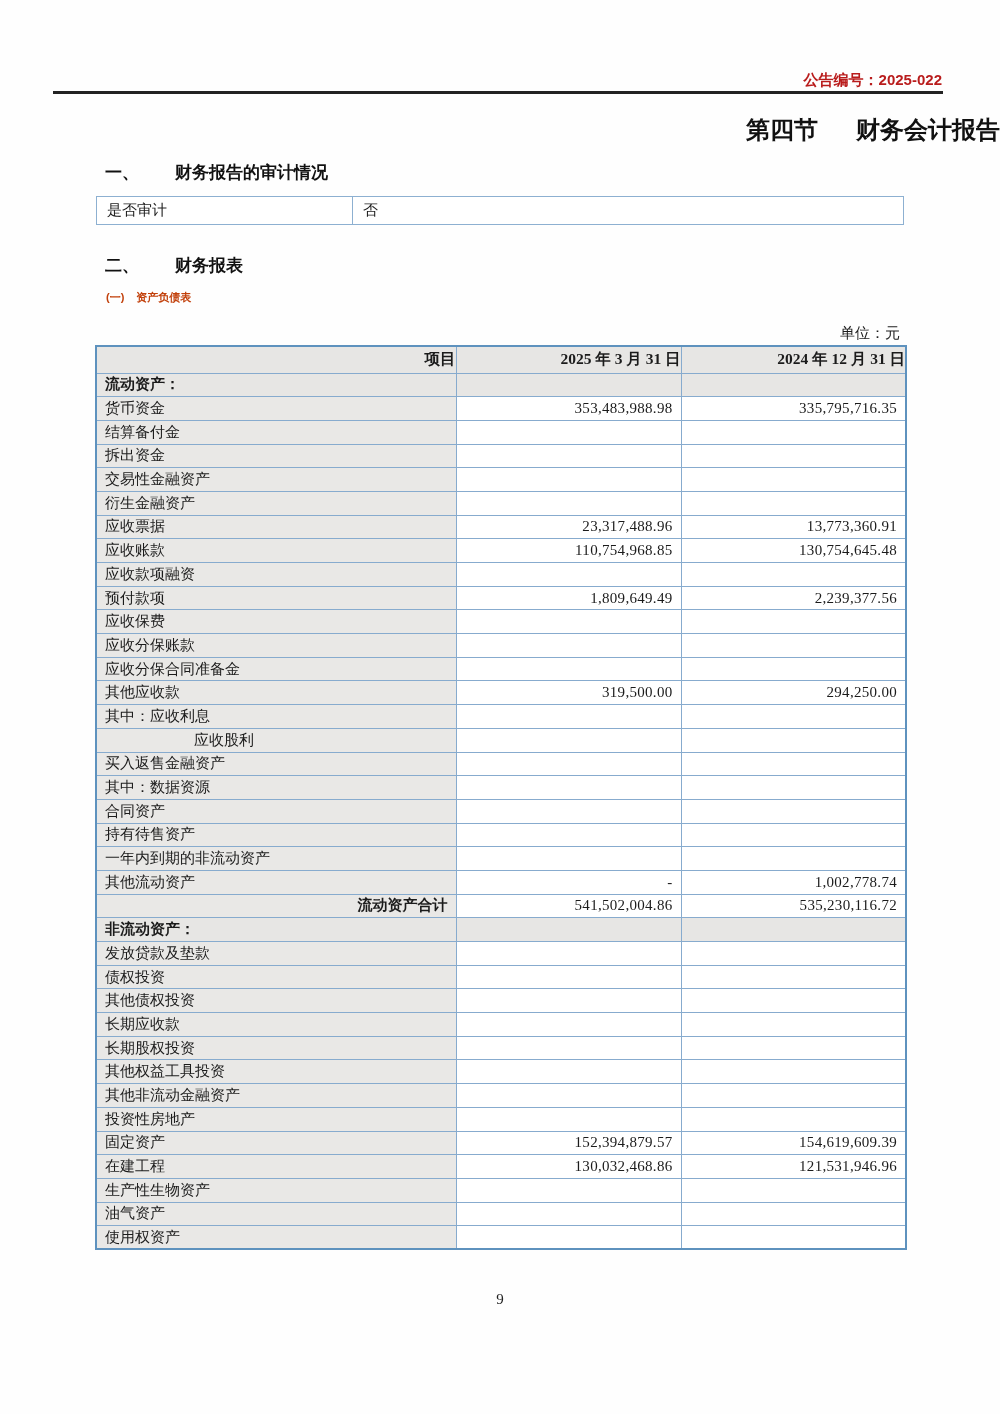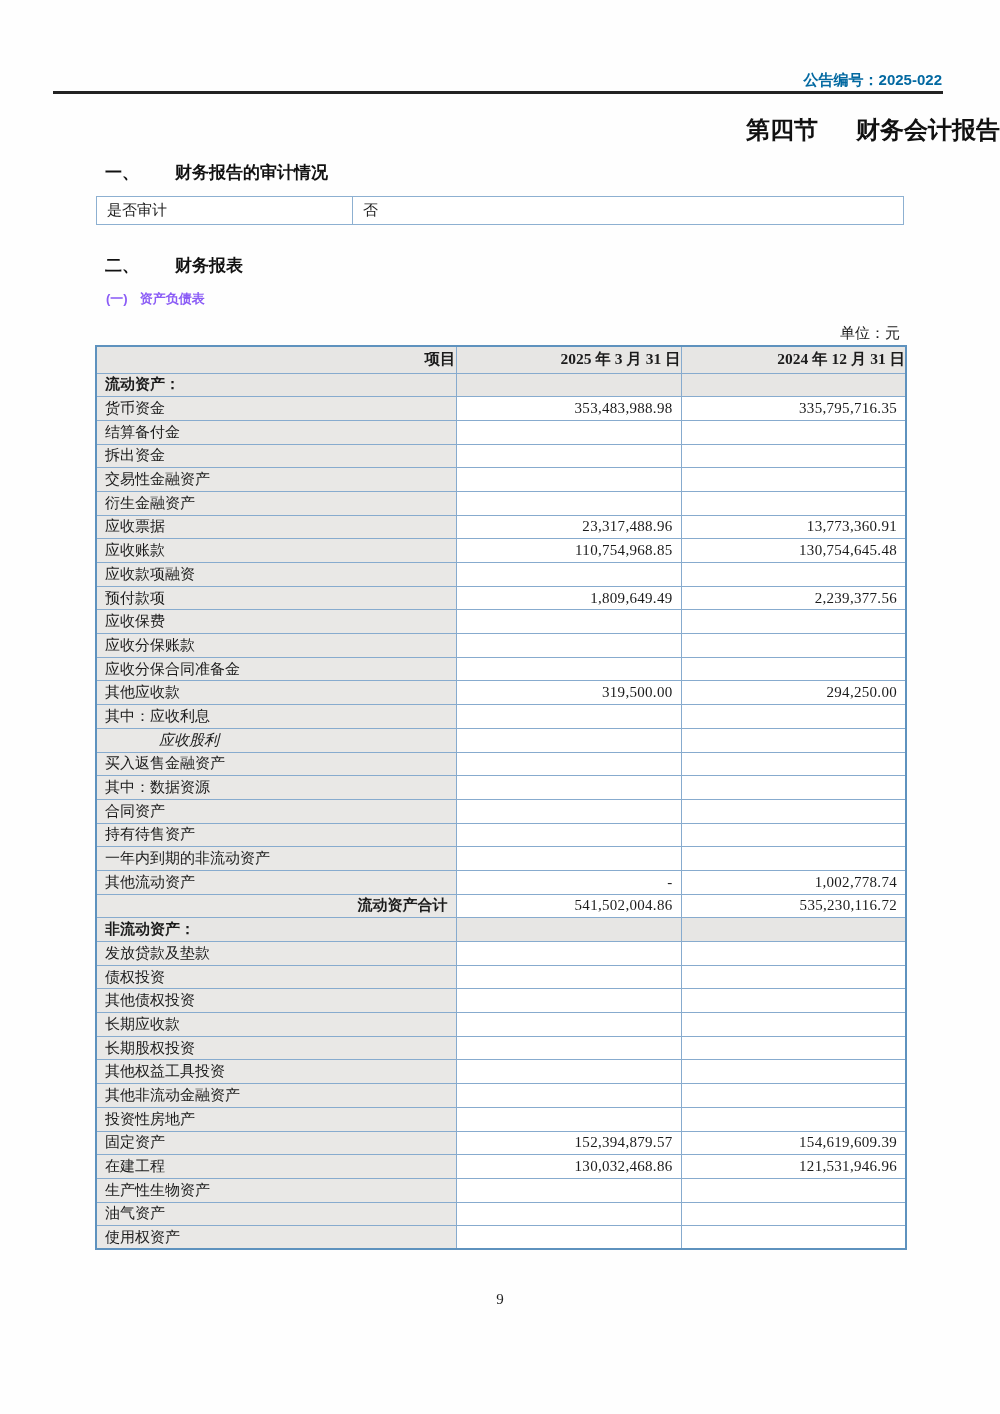--- a/index.html
+++ b/index.html
@@ -9,21 +9,21 @@
     width:1000px; height:1414px;
     margin:0 auto;
     background:#fefefe;
     color:#1b1b1b;
     font-family:"Liberation Serif", serif;
     overflow:hidden;
   }
   .doc-number {
     position:absolute; top:71px; right:58px;
     font-family:"Liberation Sans", sans-serif;
-    font-size:15px; font-weight:600; color:#0369a1;
+    font-size:15px; font-weight:600; color:#b91c1c;
   }
   .header-rule {
     position:absolute; top:91px; left:53px; width:890px; height:3px;
     background:#232323;
   }
   .doc-title {
     position:absolute; top:114px; left:0; width:100%;
     text-align:right;
     font-family:"Liberation Sans", sans-serif;
     font-size:24px; font-weight:700; color:#111;
@@ -33,21 +33,21 @@
     position:absolute; left:105px;
     font-family:"Liberation Sans", sans-serif;
     font-size:17px; font-weight:700; color:#111;
   }
   .h2 .num { display:inline-block; width:70px; }
   .h2-audit { top:161px; }
   .h2-statements { top:254px; }
   .h3 {
     position:absolute; left:106px; top:290px;
     font-family:"Liberation Sans", sans-serif;
-    font-size:13px; font-weight:700; color:#8b5cf6;
+    font-size:11px; font-weight:700; color:#c2410c;
   }
   .h3 .num { display:inline-block; margin-right:12px; }
   .unit-label {
     position:absolute; top:324px; right:100px;
     font-size:15px; color:#1b1b1b;
   }
   table { border-collapse:collapse; table-layout:fixed; }
   .audit-table {
     position:absolute; top:196px; left:96px; width:808px;
     border:1.5px solid #7ba4c9;
@@ -70,21 +70,21 @@
     vertical-align:middle;
     overflow:hidden; white-space:nowrap;
   }
   .bs-table th {
     height:27px; background:#e7e6e4;
     font-size:15.5px; font-weight:700; text-align:right;
     font-family:"Liberation Serif", serif;
   }
   .bs-table td { height:23.7px; padding:0 8px; line-height:1; }
   .bs-table td.label { background:#e9e8e6; text-align:left; }
-  .bs-table td.label.indent { padding-left:62px;font-style:italic; }
+  .bs-table td.label.indent { padding-left:97px; }
   .bs-table td.num { background:#ffffff; text-align:right; letter-spacing:0.3px; }
   .bs-table tr.section td { background:#e7e6e4; font-weight:700; }
   .bs-table tr.total td.label { text-align:right; font-weight:700; }
   .col-item { width:360px; } .col-v1 { width:225px; } .col-v2 { width:225px; }
   .page-number {
     position:absolute; top:1291px; left:0; width:100%;
     text-align:center; font-size:15px; color:#222;
   }
 </style>
 </head>

